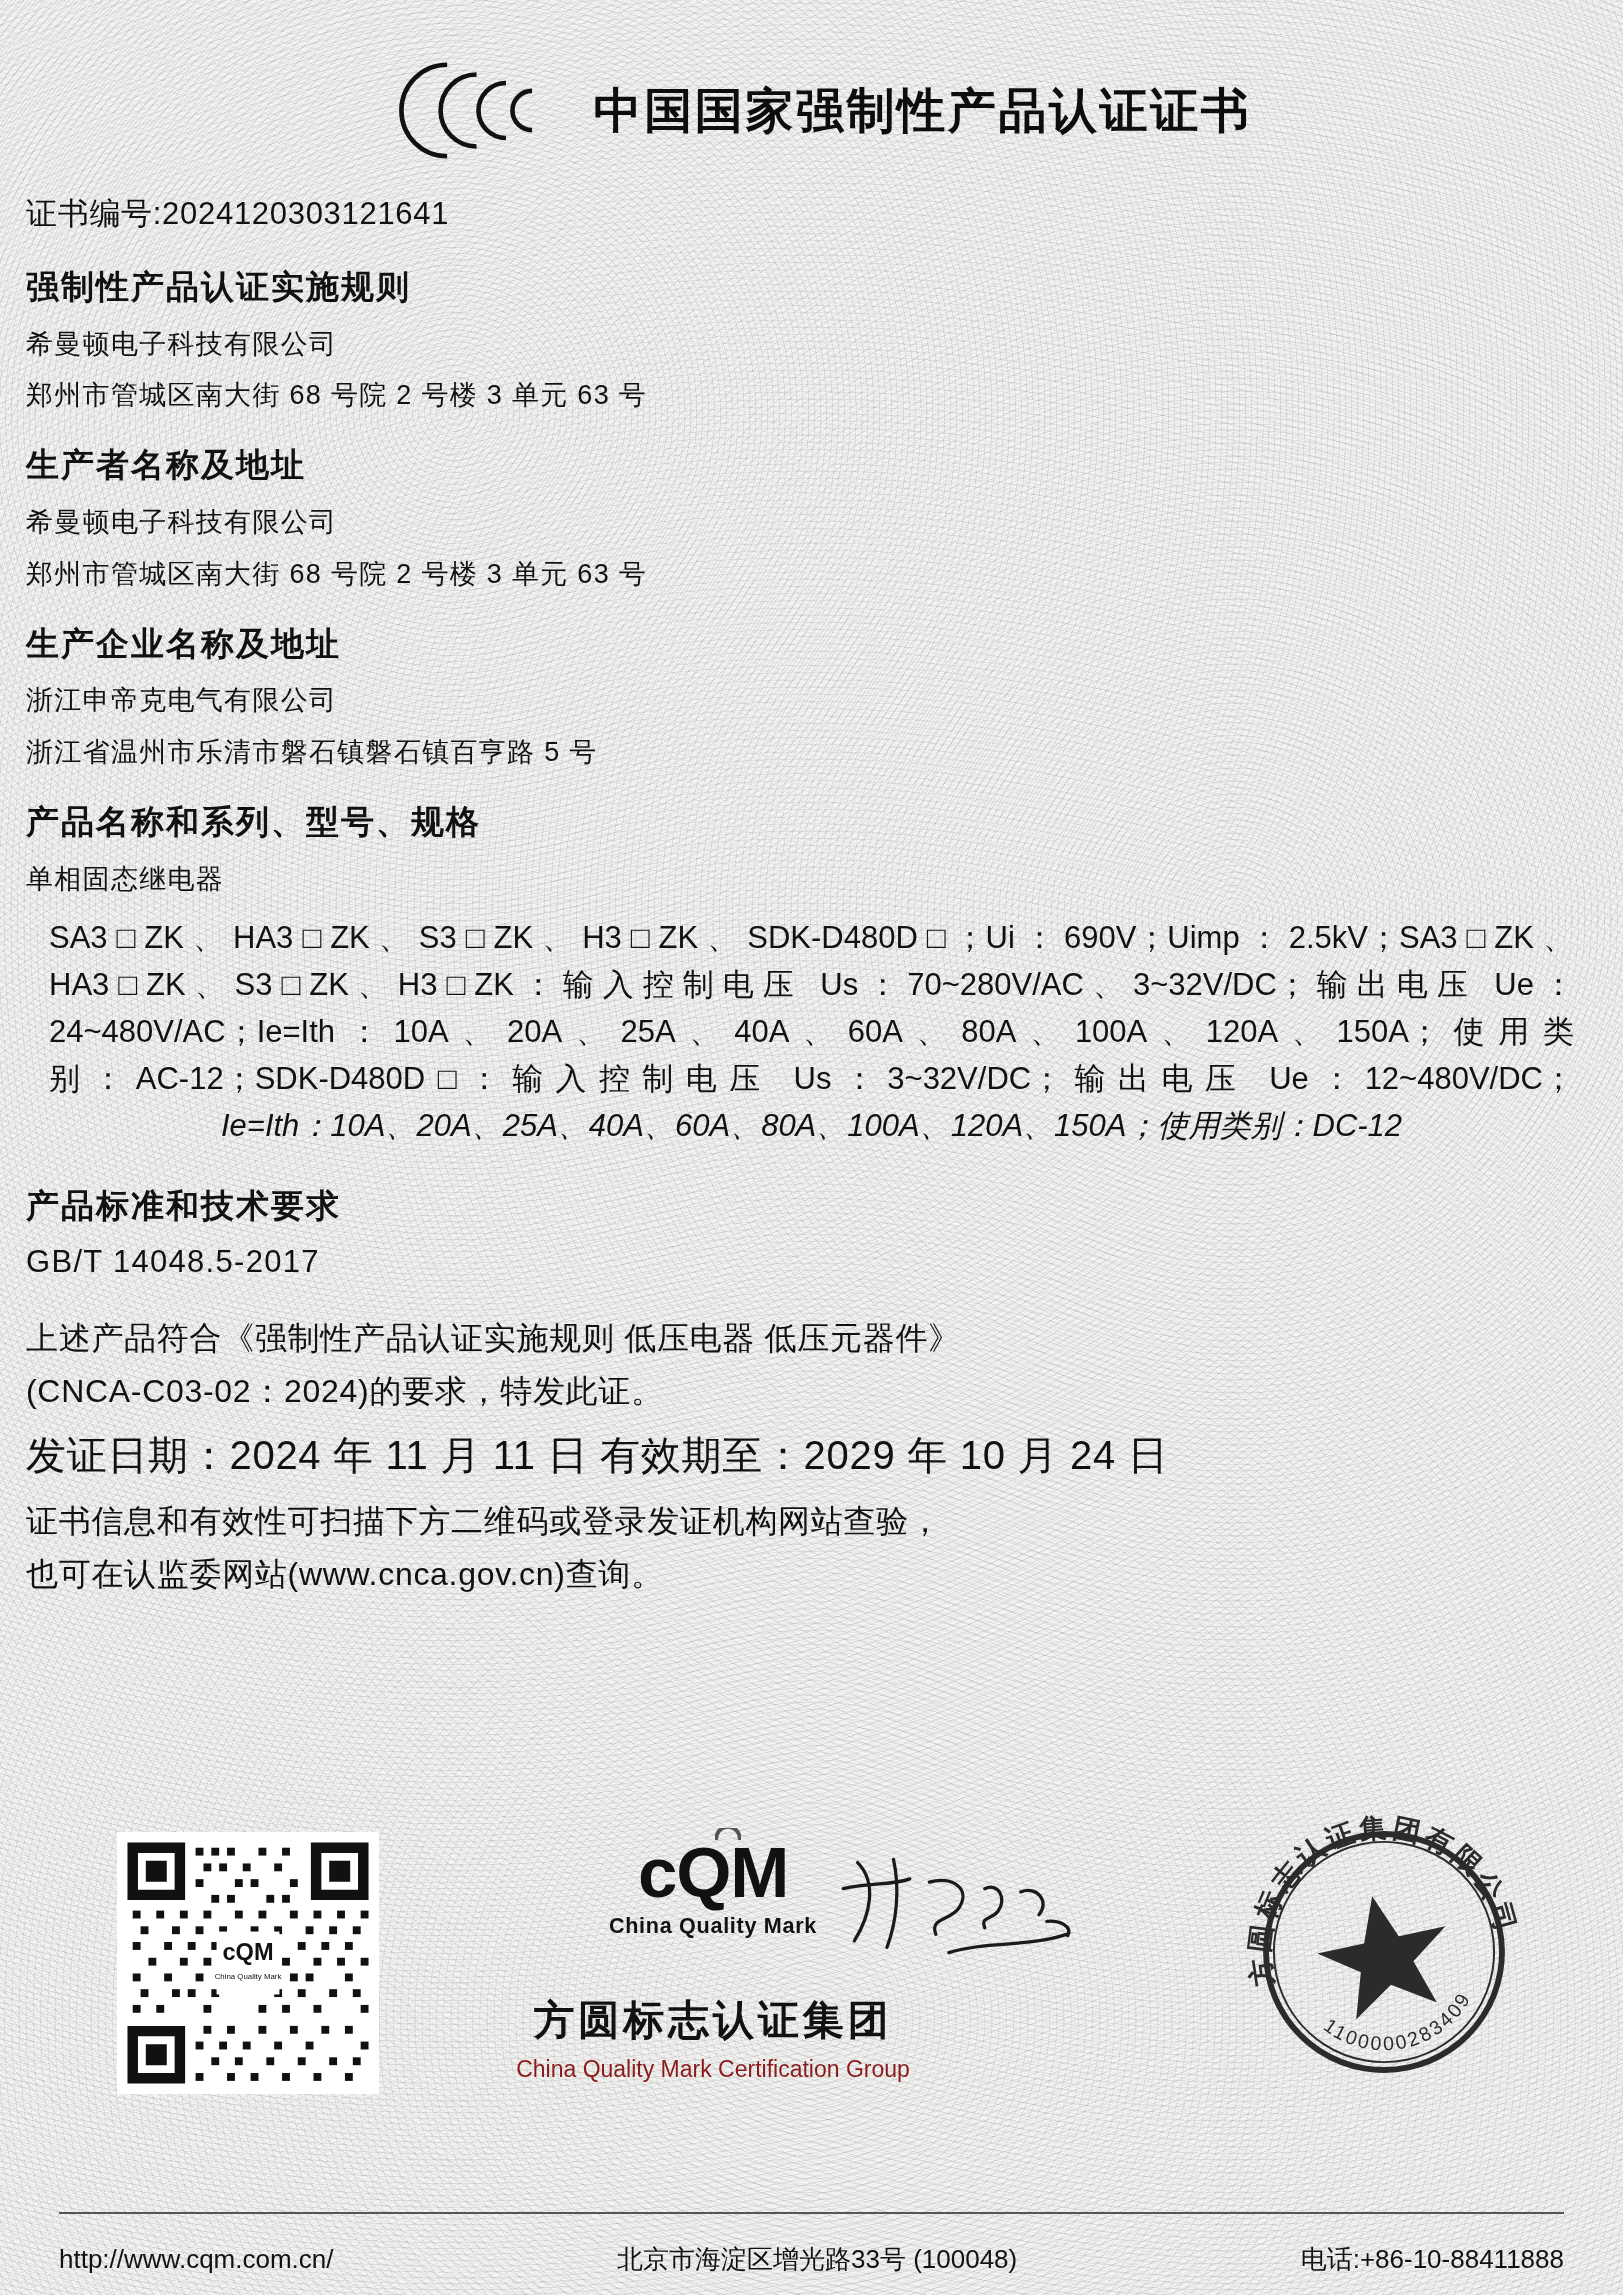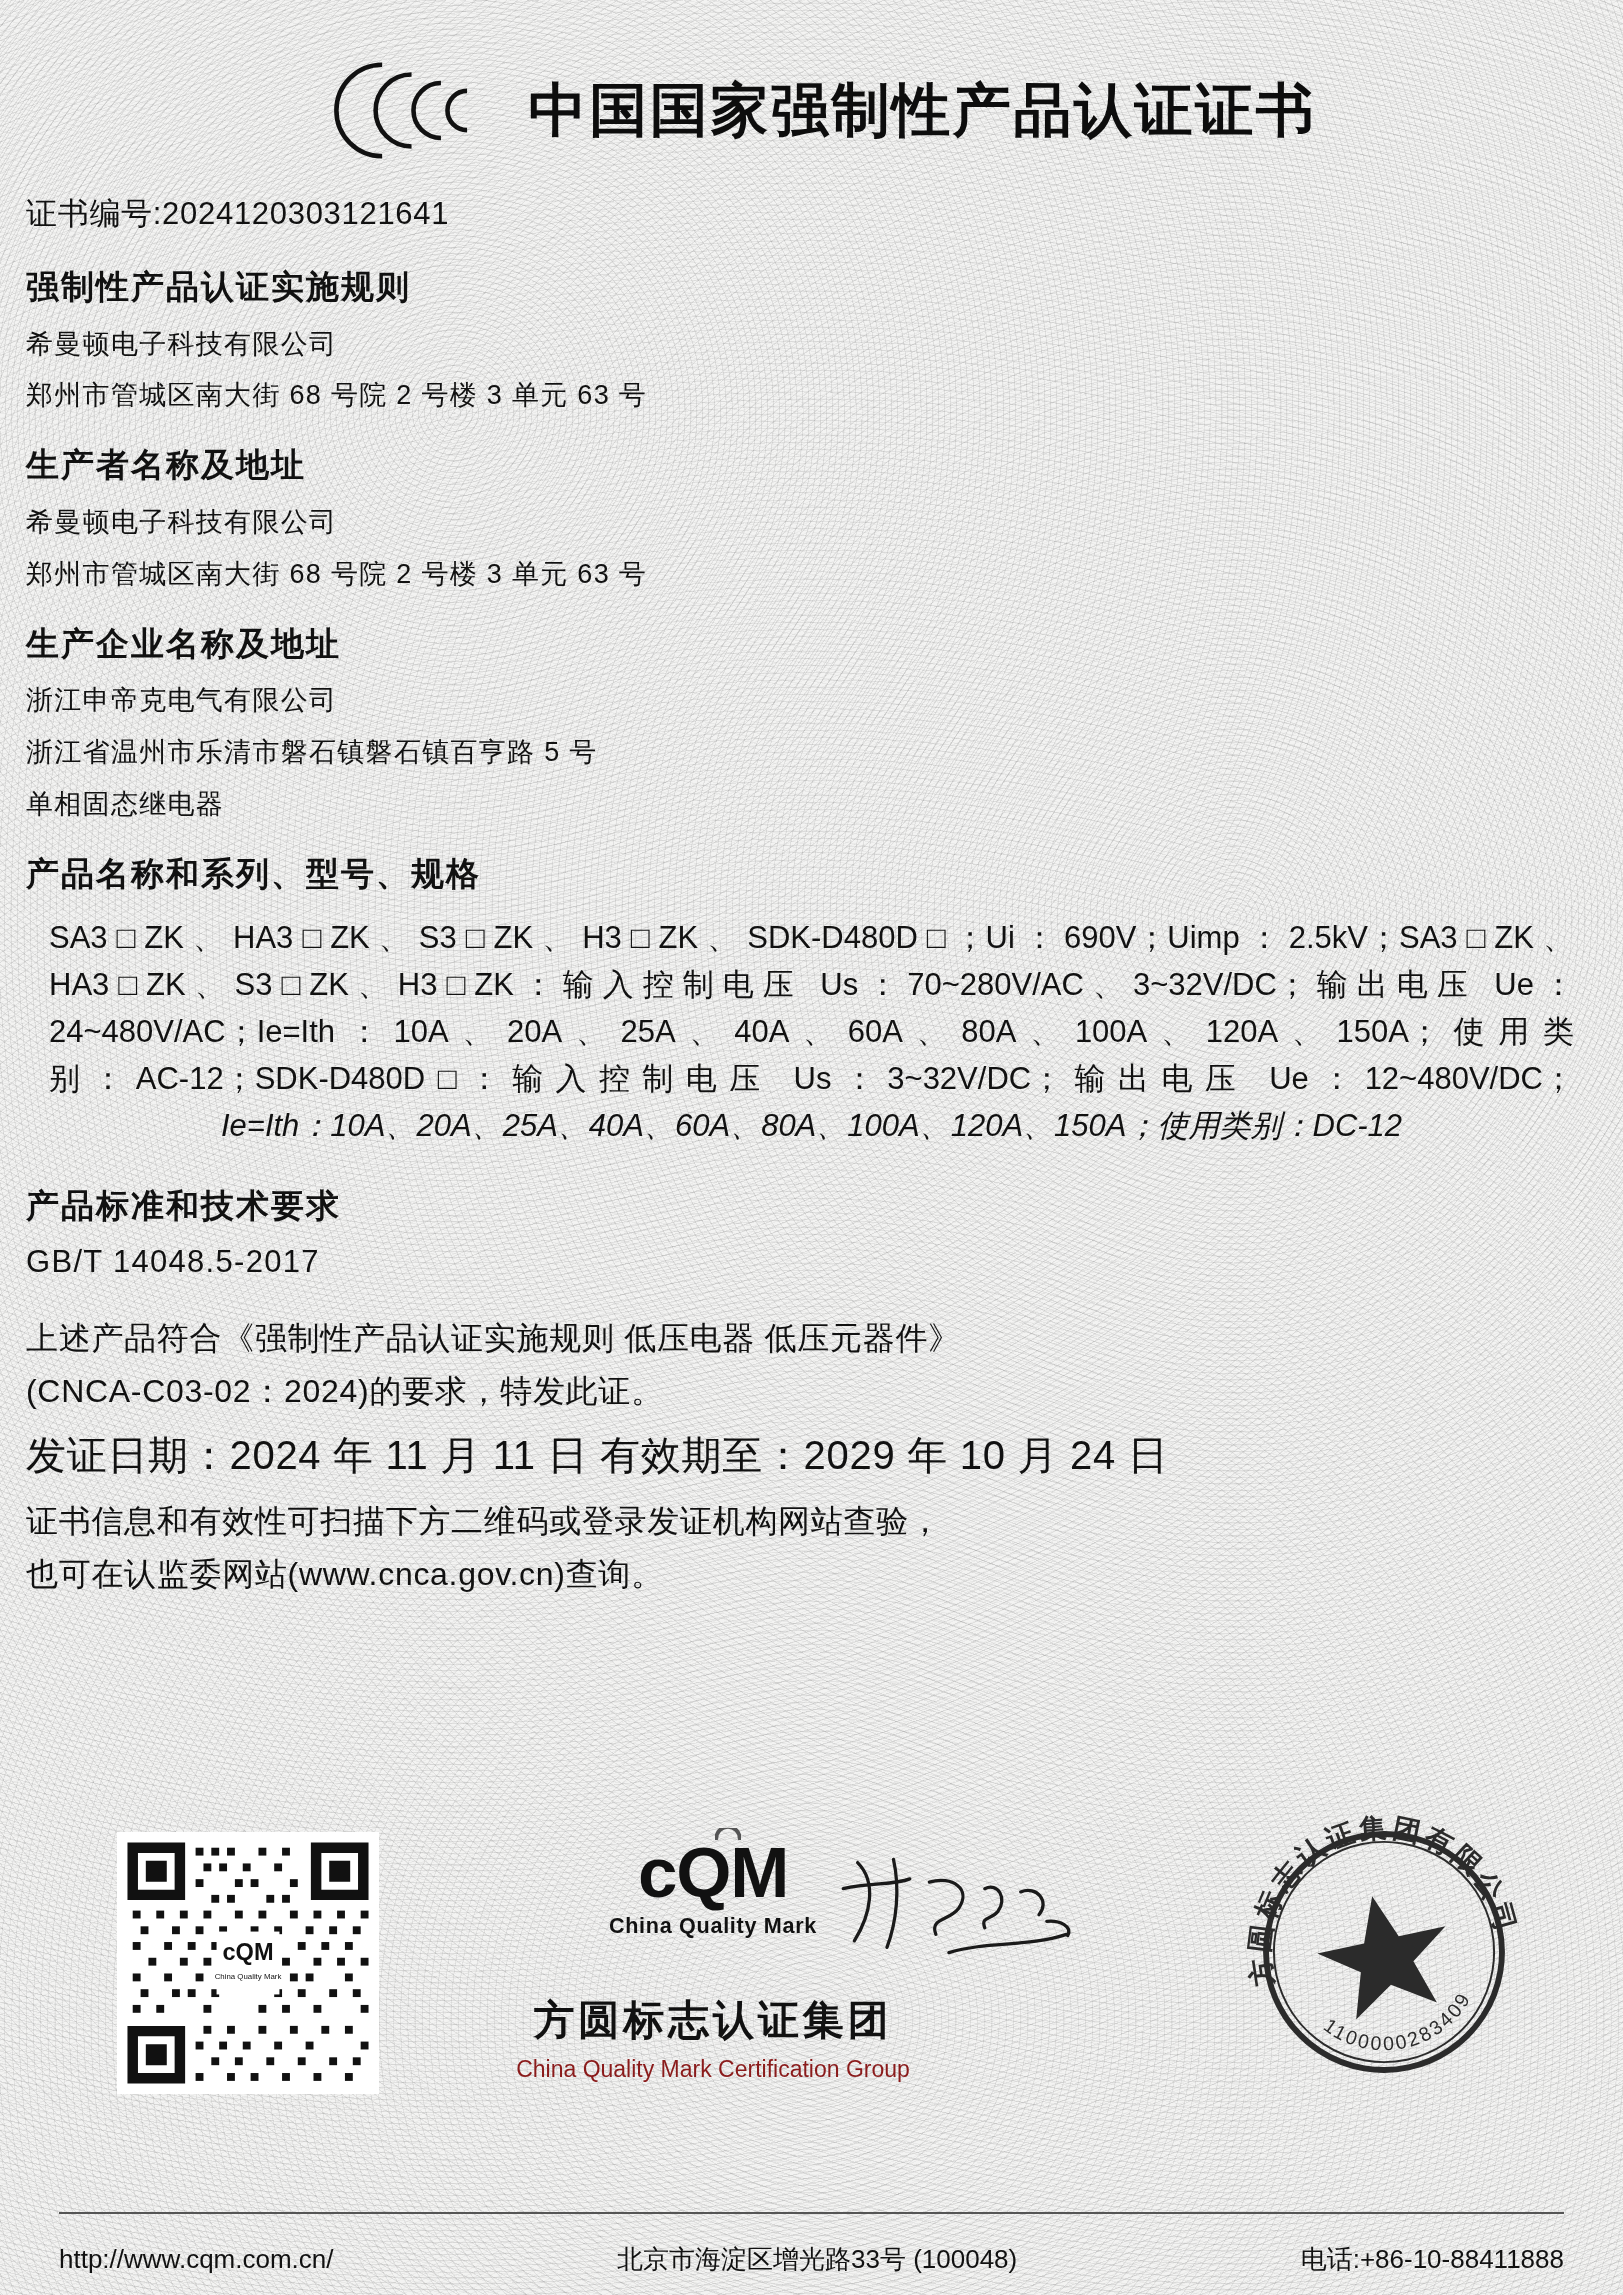--- a/index.html
+++ b/index.html
@@ -41,21 +41,21 @@
   
   .header {
     display: flex;
     align-items: center;
     justify-content: center;
     gap: 26px;
     padding-top: 45px;
   }
   .ccc-logo { width: 196px; height: 131px; flex: none; }
   .main-title {
-    font-size: 58px;
+    font-size: 48px;
     font-weight: bold;
     letter-spacing: 2.6px;
     white-space: nowrap;
     color: #0d0d0d;
   }
 
   .cert-no {
     margin-top: 17px;
     font-size: 31px;
     letter-spacing: 0.7px;
@@ -221,22 +221,22 @@
     <div class="row section-line">郑州市管城区南大街 68 号院 2 号楼 3 单元 63 号</div>
 
     <div class="row section-title">生产者名称及地址</div>
     <div class="row section-line">希曼顿电子科技有限公司</div>
     <div class="row section-line">郑州市管城区南大街 68 号院 2 号楼 3 单元 63 号</div>
 
     <div class="row section-title">生产企业名称及地址</div>
     <div class="row section-line">浙江申帝克电气有限公司</div>
     <div class="row section-line">浙江省温州市乐清市磐石镇磐石镇百亨路 5 号</div>
 
+    <div class="row section-title">产品名称和系列、型号、规格</div>
     <div class="row section-line">单相固态继电器</div>
-    <div class="row section-title">产品名称和系列、型号、规格</div>
 
     <div class="spec-block">
       <div>SA3□ZK、HA3□ZK、S3□ZK、H3□ZK、SDK-D480D□；Ui：690V；Uimp：2.5kV；SA3□ZK、</div>
       <div>HA3□ZK、S3□ZK、H3□ZK：输入控制电压 Us：70~280V/AC、3~32V/DC；输出电压 Ue：</div>
       <div>24~480V/AC；Ie=Ith：10A、20A、25A、40A、60A、80A、100A、120A、150A；使用类</div>
       <div>别：AC-12；SDK-D480D□：输入控制电压 Us：3~32V/DC；输出电压 Ue：12~480V/DC；</div>
       <div class="last">Ie=Ith：10A、20A、25A、40A、60A、80A、100A、120A、150A；使用类别：DC-12</div>
     </div>
 
     <div class="row std-title">产品标准和技术要求</div>

